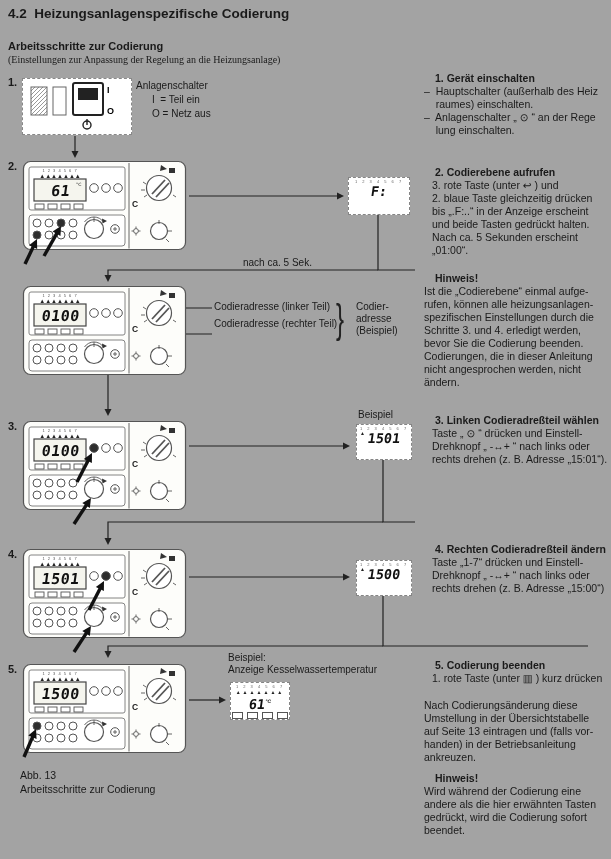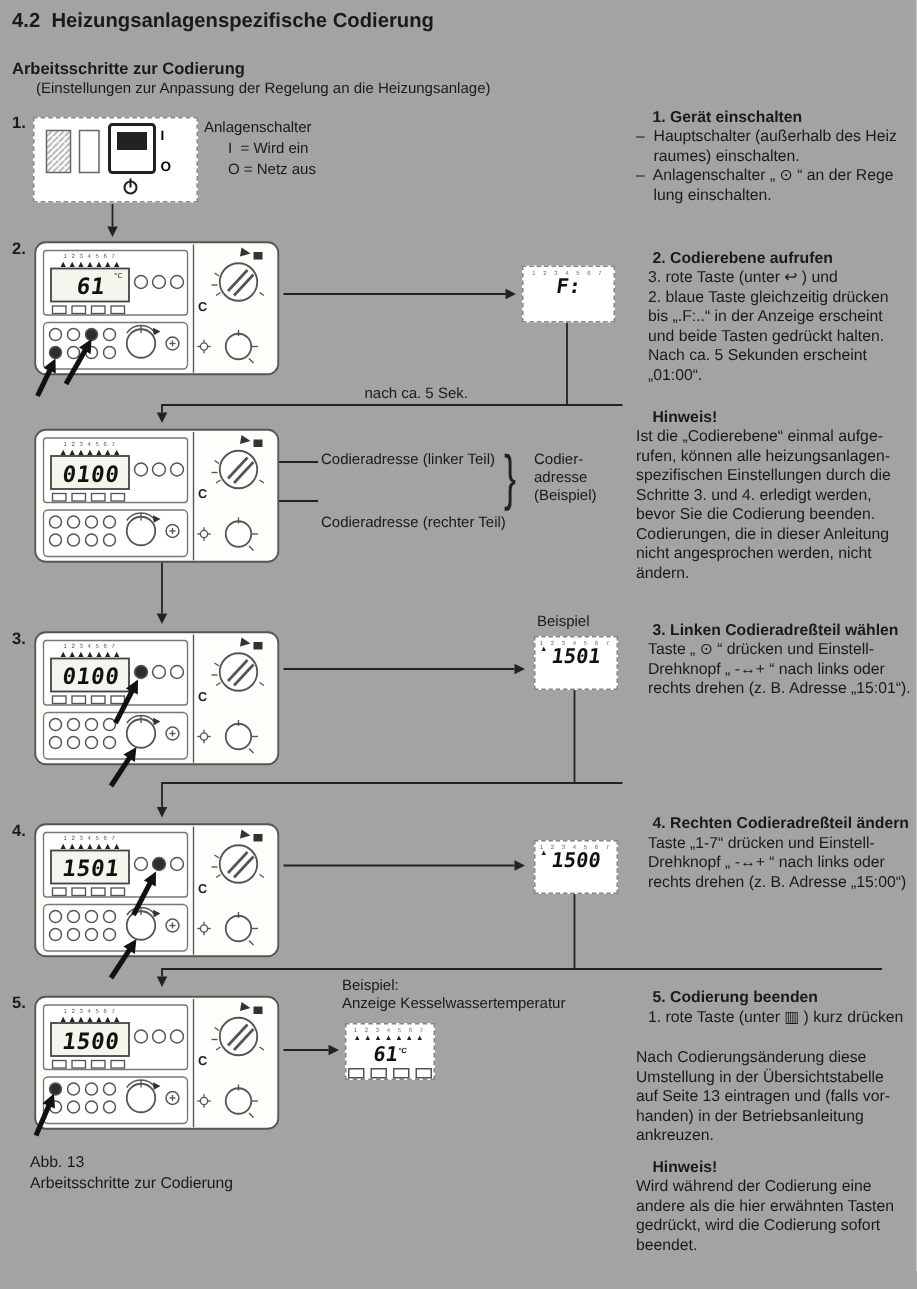--- a/index.html
+++ b/index.html
@@ -1,21 +1,21 @@
 <!DOCTYPE html>
 <html><head>
 <meta charset="utf-8">
 <style>
   html,body{margin:0;padding:0;background:#e8e8e8;}
   .page{position:relative;width:611px;height:859px;background:#a3a3a3;overflow:hidden;
         font-family:"Liberation Sans",sans-serif;color:#1a1a1a;}
   .abs{position:absolute;}
   .title{left:8px;top:6px;font-size:13.5px;font-weight:bold;white-space:pre;}
   .subtitle{left:8px;top:40px;font-size:11px;font-weight:bold;}
-  .subnote{left:24px;top:54px;font-size:10px;}
+  .subnote{left:8px;top:54px;font-size:10px;font-family:Liberation Serif, serif;}
   .stepnum{font-size:11px;font-weight:bold;}
   .lbl{font-size:10px;white-space:pre;line-height:12px;}
   .overlay{position:absolute;left:0;top:0;pointer-events:none;}
   .panel-slot{position:absolute;width:170px;height:112px;}
   .panel-slot svg{overflow:visible;}
   .pframe{fill:#fdfdfa;stroke:#555;stroke-width:1.2;}
   .pbox{fill:#ffffff;stroke:#777;stroke-width:0.9;}
   .pline{stroke:#555;stroke-width:0.9;}
   .lcd-bg{fill:#f5f5ee;stroke:#444;stroke-width:1.2;}
   .lcd{font-family:"DejaVu Sans Mono",monospace;font-size:15px;font-weight:bold;fill:#111;letter-spacing:0.5px;}
@@ -106,21 +106,21 @@
       </g>
       <text x="84" y="14" font-size="9" font-weight="bold">I</text>
       <text x="84" y="35" font-size="9" font-weight="bold">O</text>
       <g>
           <circle cx="64" cy="46" r="4" fill="none" stroke="#222" stroke-width="1.4"></circle>
         <line x1="64" y1="40" x2="64" y2="46" stroke="#222" stroke-width="1.4"></line>
         </g>
     </svg>
   </div>
   <div class="abs lbl" style="left:136px;top:80px">Anlagenschalter</div>
-  <div class="abs lbl" style="left:152px;top:94px">I  = Wird ein</div>
+  <div class="abs lbl" style="left:152px;top:94px">I  = Teil ein</div>
   <div class="abs lbl" style="left:152px;top:108px">O = Netz aus</div>
 
   <div class="panel-slot" style="left:22px;top:160px"><svg width="170" height="112" viewBox="0 0 170 112" xmlns="http://www.w3.org/2000/svg">
     <g>
       <rect class="pframe" x="1.5" y="1.5" width="162" height="88" rx="7"></rect>
       <line class="pline" x1="107" y1="3" x2="107" y2="88.5"></line>
       <rect class="pbox" x="7" y="7" width="96" height="43" rx="2"></rect>
       <text class="tinytxt" x="38" y="12" text-anchor="middle">1 2 3 4 5 6 7</text>
       <text class="tristxt" x="38" y="18" text-anchor="middle">▲▲▲▲▲▲▲</text>
       <rect class="lcd-bg" x="12" y="19" width="52" height="22"></rect>
@@ -498,21 +498,21 @@
     <div class="sqrow">
         <div></div>
         <div></div>
         <div></div>
         <div></div>
       </div>
   </div>
 
   <div class="abs lbl" style="left:243px;top:257px">nach ca. 5 Sek.</div>
   <div class="abs lbl" style="left:214px;top:301px">Codieradresse (linker Teil)</div>
-  <div class="abs lbl" style="left:214px;top:343px">Codieradresse (rechter Teil)</div>
+  <div class="abs lbl" style="left:214px;top:318px">Codieradresse (rechter Teil)</div>
   <div class="abs brace" style="left:336px;top:296px">}</div>
   <div class="abs lbl" style="left:356px;top:301px">Codier-
 adresse
 (Beispiel)</div>
   <div class="abs caption" style="left:20px;top:769px">Abb. 13
 Arbeitsschritte zur Codierung</div>
 
   <div class="ins" style="top:72px">
     <div class="ins-t">1. Gerät einschalten</div>
     <div class="ins-b">–  Hauptschalter (außerhalb des Heiz

